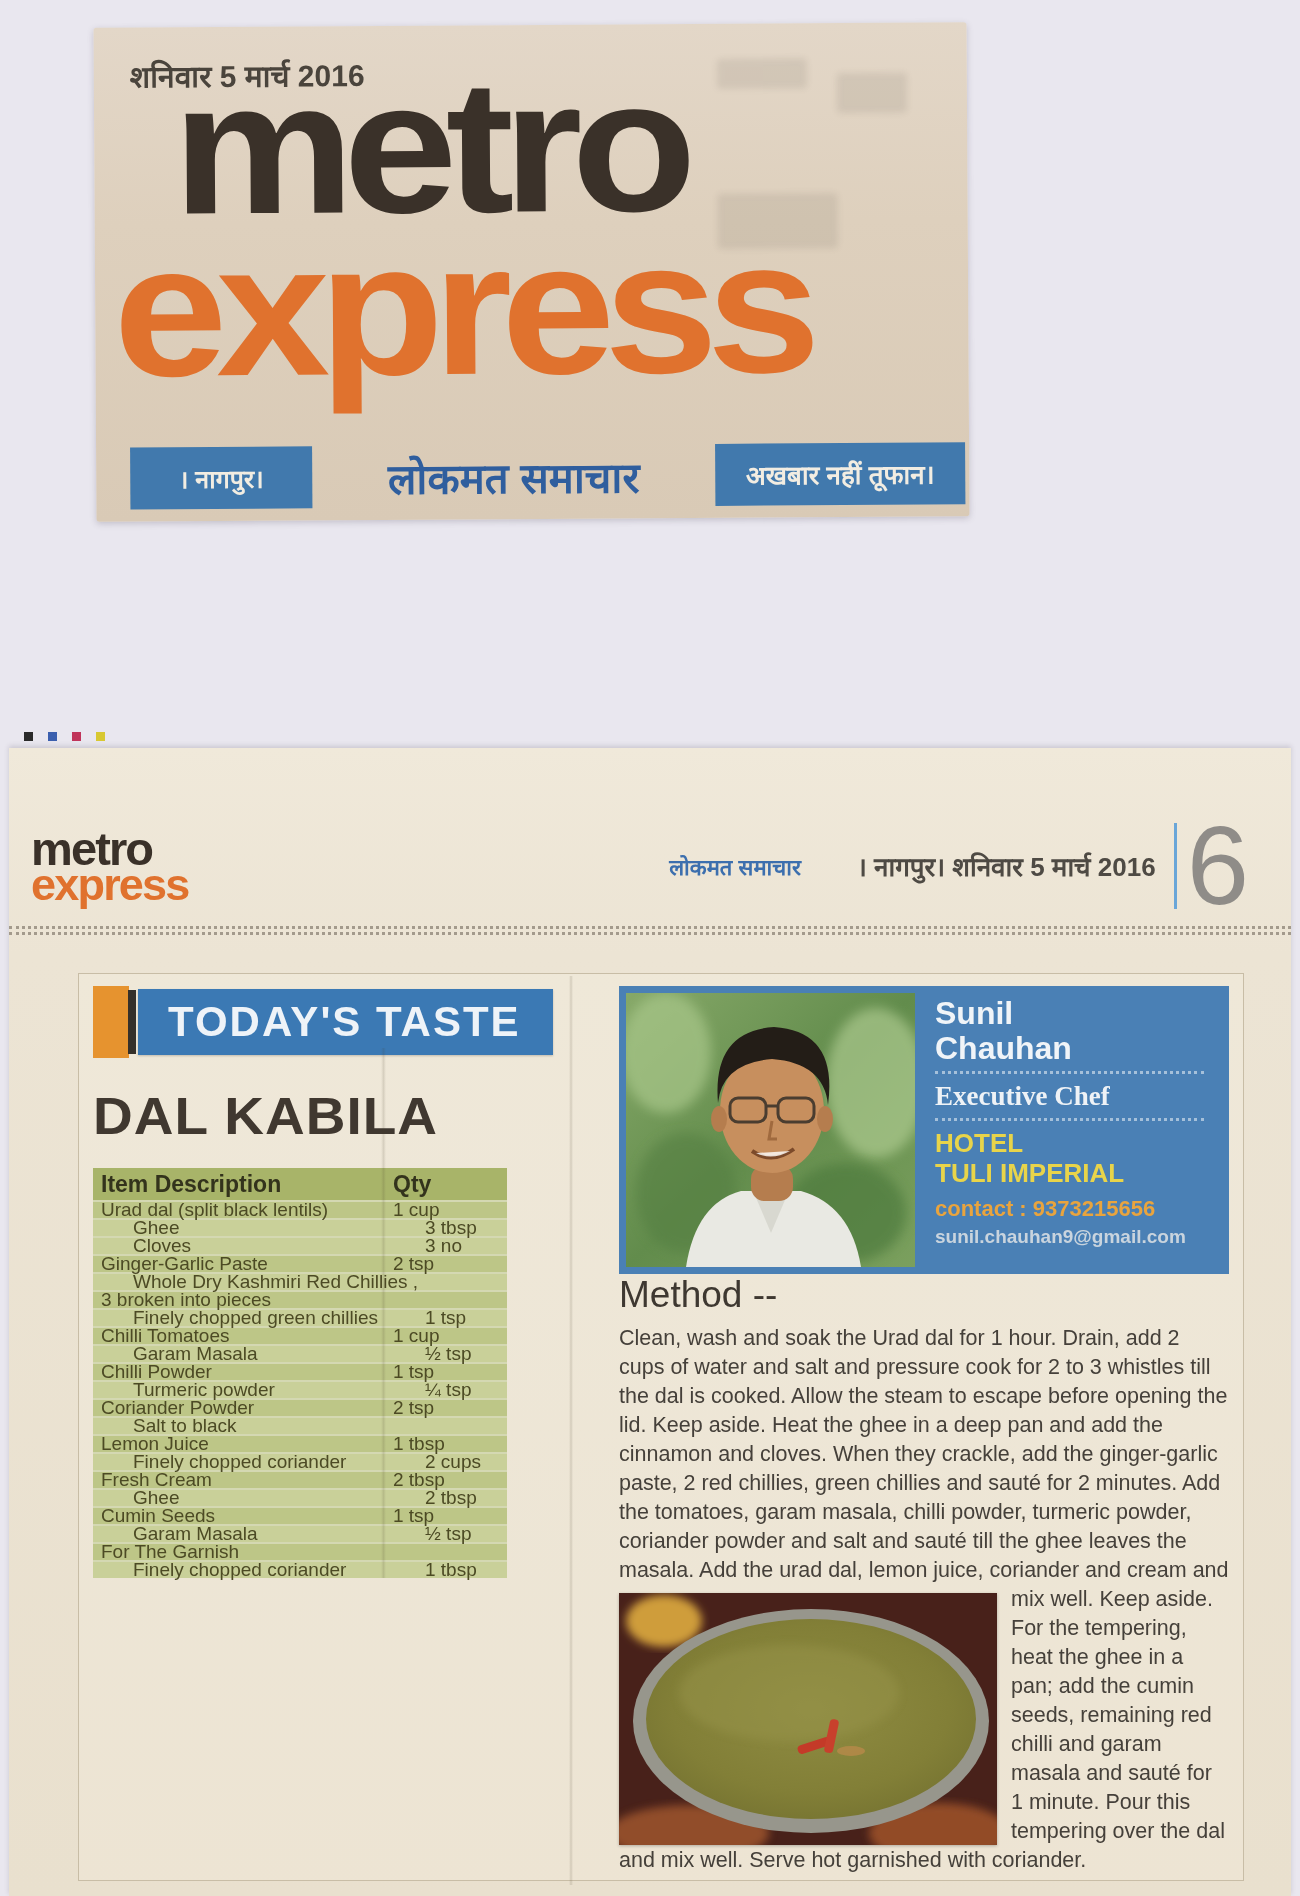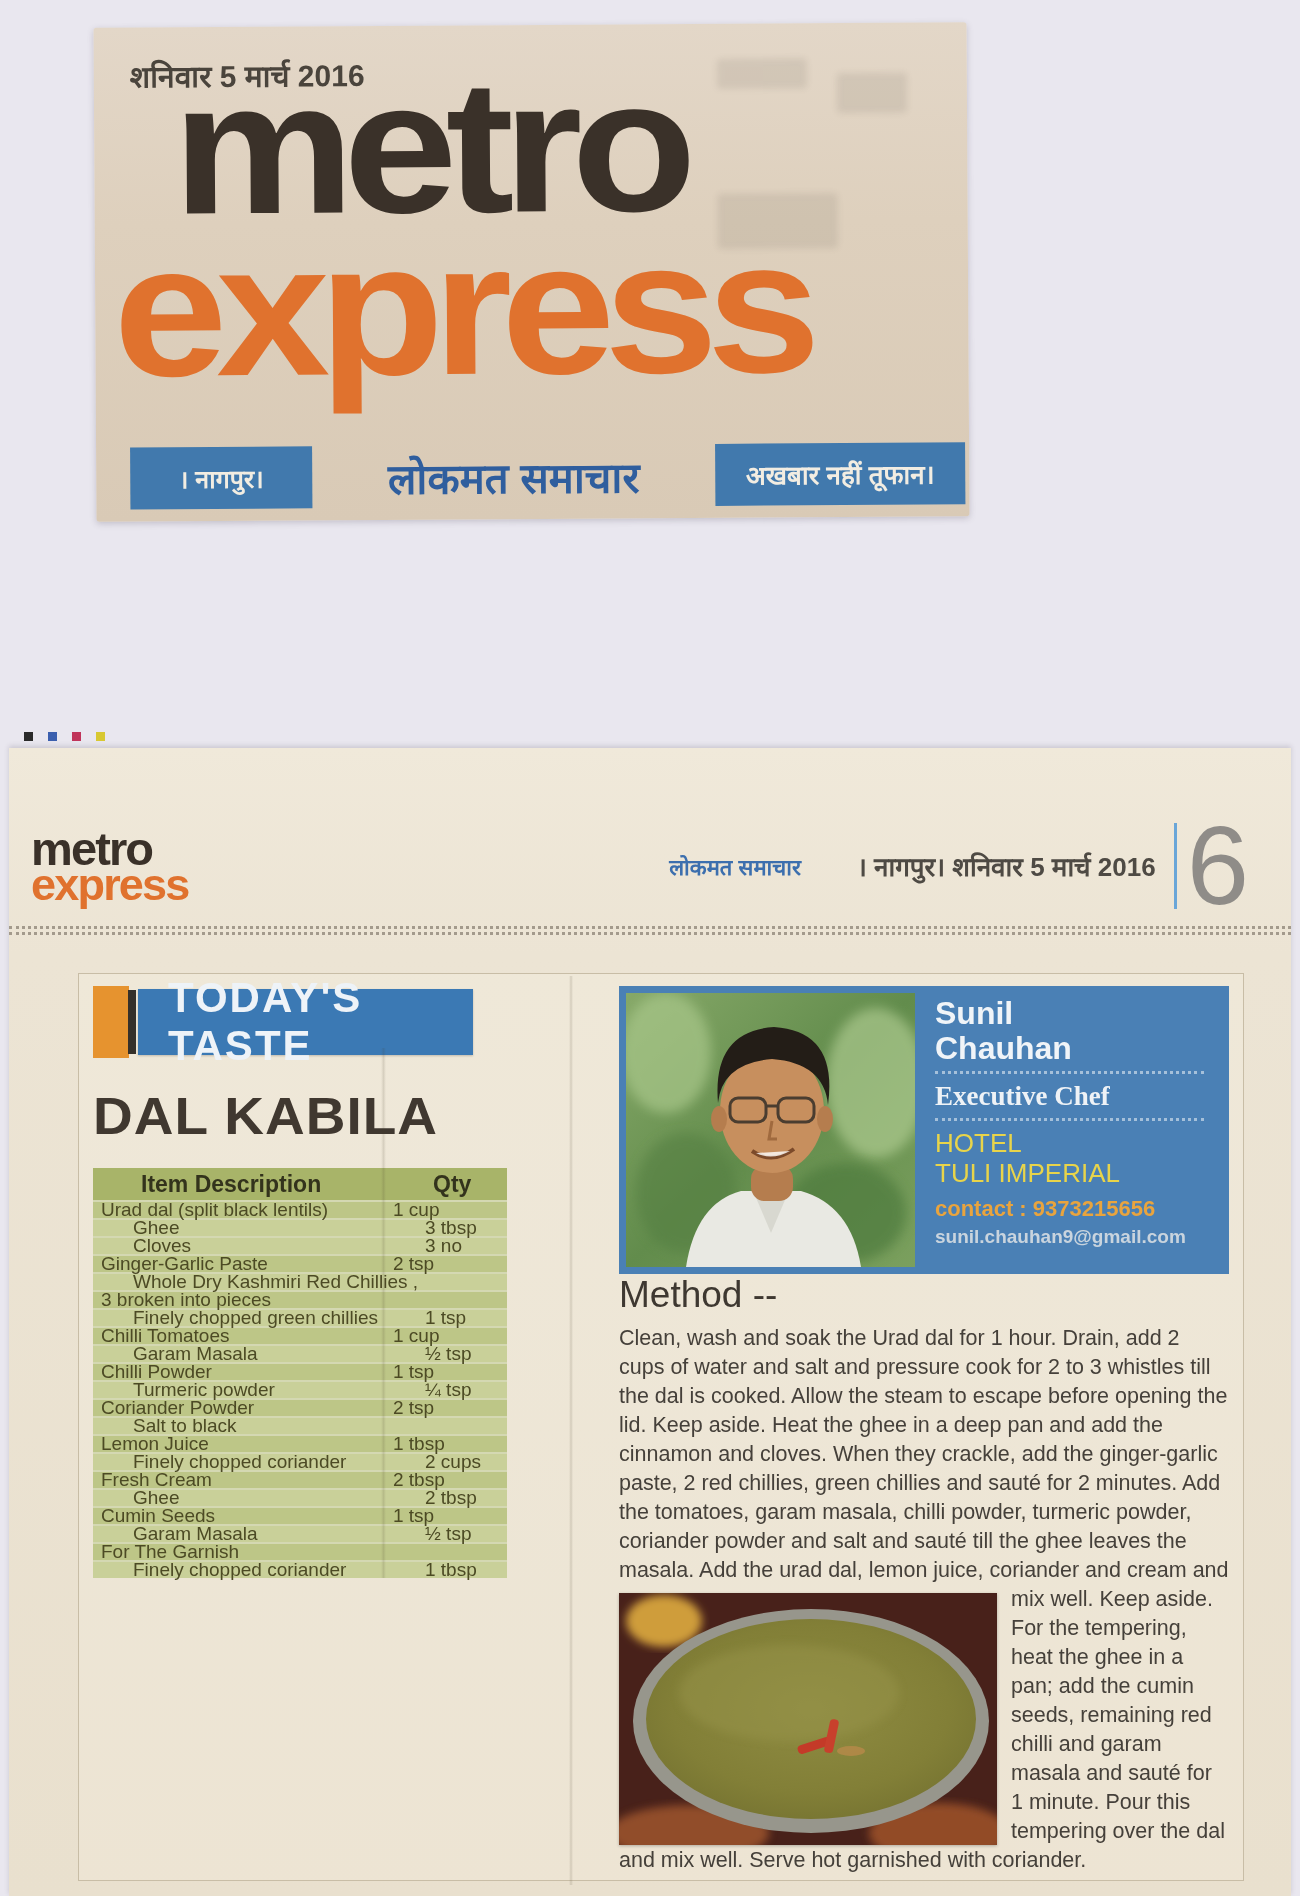--- a/index.html
+++ b/index.html
@@ -52,52 +52,52 @@
   .article{position:absolute;left:69px;top:225px;width:1166px;height:908px;
     border:1px solid #c8bda6;padding:12px 14px 18px 14px;background:rgba(255,250,238,.18);}
   .cols{display:flex;}
   .col-left{width:430px;flex:none;position:relative;}
   .col-gap{width:96px;flex:none;position:relative;}
   .crease{position:absolute;top:-10px;bottom:-10px;width:4px;
     background:linear-gradient(90deg,rgba(90,80,60,0),rgba(90,80,60,.18),rgba(90,80,60,0));}
   .col-right{flex:1;position:relative;}
 
   
-  .banner-row{display:flex;align-items:center;height:72px;width:380px;margin-top:0;}
+  .banner-row{display:flex;align-items:center;height:72px;width:460px;margin-top:0;}
   .banner-sq{width:36px;height:72px;background:#e6932f;flex:none;position:relative;}
   .banner-sq::after{content:"";position:absolute;right:-7px;top:4px;width:8px;height:64px;background:#35302a;}
   .banner-blue{flex:1;height:66px;margin-left:9px;background:var(--banner-blue);display:flex;align-items:center;
     box-shadow:0 1px 2px rgba(0,0,0,.2);}
   .banner-blue span{color:#eef3f8;font-weight:bold;font-size:42px;letter-spacing:2px;padding-left:30px;}
 
   .recipe-title{margin-top:26px;font-size:55px;font-weight:bold;letter-spacing:1px;color:#403830;transform:scaleY(.95);}
 
   
   .ing-table{margin-top:20px;width:414px;position:relative;}
   .ing-table::after{content:"";position:absolute;left:288px;top:-120px;bottom:0;width:5px;
     background:linear-gradient(90deg,rgba(70,60,40,0),rgba(70,60,40,.14),rgba(70,60,40,0));pointer-events:none;}
   .ing-head{display:flex;background:var(--tbl-head);height:32px;align-items:center;
-    font-weight:bold;font-size:23px;color:#33331c;padding-left:40px;}
+    font-weight:bold;font-size:23px;color:#33331c;}
   .ing-head .h1{padding-left:8px;width:300px;}
   .ing-head .h2{flex:1;}
   .ing-row{display:flex;height:18px;align-items:center;background:var(--tbl-a);
     border-top:2px solid #d4d8b2;font-size:19px;font-weight:normal;color:#4c4a24;}
   .ing-row.alt{background:var(--tbl-b);padding-left:32px;}
   .ing-item{padding-left:8px;width:300px;white-space:nowrap;overflow:visible;}
   .ing-qty{flex:1;}
 
   
   .chef-row{display:flex;height:288px;}
   .chef-photo{width:296px;flex:none;background:var(--panel-blue);padding:7px 0 7px 7px;}
   .chef-photo svg{display:block;width:289px;height:274px;}
   .chef-panel{flex:1;background:var(--panel-blue);color:#eef2f6;padding:10px 8px 8px 20px;}
   .chef-fn,.chef-ln{font-size:32px;font-weight:bold;line-height:1.08;color:#f0f4f8;}
   .chef-sep{border-bottom:3px dotted rgba(240,244,248,.55);width:94%;margin:6px 0 7px 0;}
   .chef-role{font-size:27px;font-weight:bold;color:#eef2f6;font-family:Liberation Serif, serif;}
-  .chef-hotel{margin-top:8px;font-size:26px;font-weight:normal;color:var(--yellow);line-height:1.15;}
+  .chef-hotel{margin-top:8px;font-size:26px;font-weight:bold;color:var(--yellow);line-height:1.15;}
   .chef-contact{margin-top:7px;font-size:22px;font-weight:bold;color:var(--contact);}
   .chef-email{margin-top:4px;font-size:19px;font-weight:bold;color:#c9d4de;}
 
   
   .method-head{font-size:37px;font-weight:normal;color:#3e3831;}
   .method-body{margin-top:8px;font-size:21.5px;line-height:29px;color:var(--ink);text-align:left;}
   .dish-photo{float:left;width:378px;height:252px;margin:8px 14px 0 0;box-shadow:0 1px 3px rgba(0,0,0,.25);}
   .dish-photo svg{display:block;width:100%;height:100%;}
 </style>
 </head>

